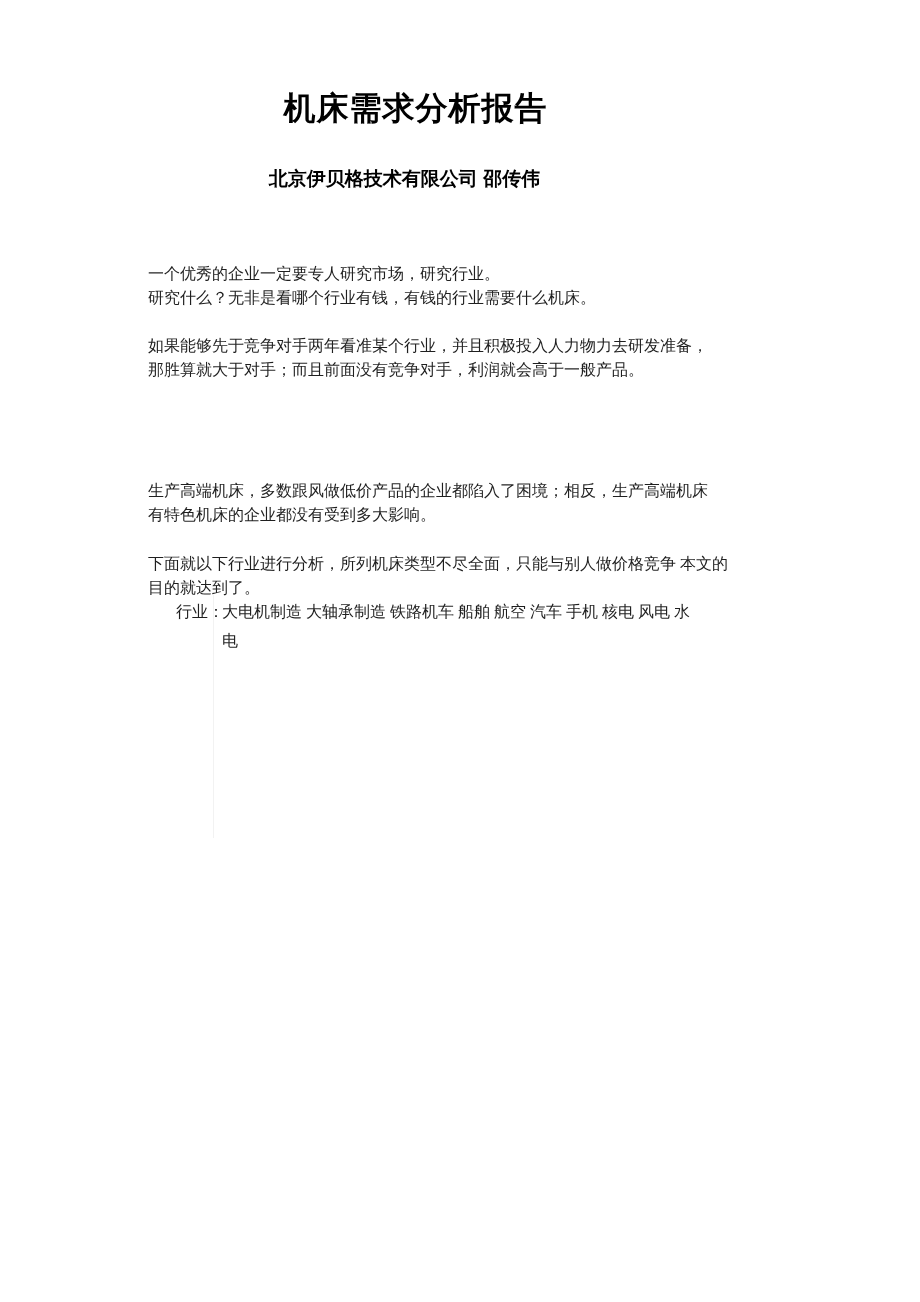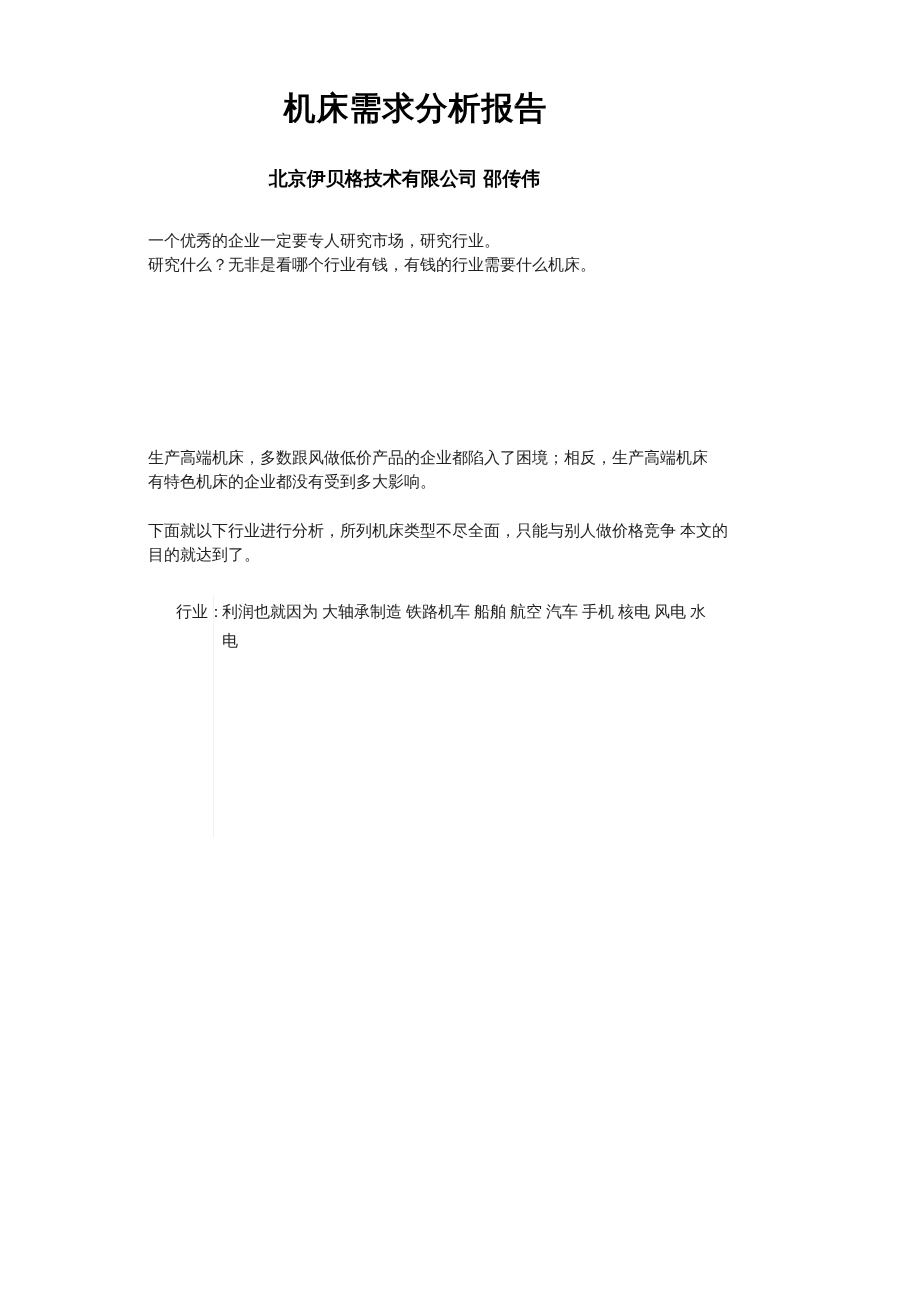--- a/index.html
+++ b/index.html
@@ -44,20 +44,21 @@
     color: #000000;
   }
   .para {
     position: absolute;
     left: 148px;
     width: 660px;
     font-size: 16px;
     line-height: 24px;
     white-space: pre-line;
     color: #1f1f1f;
+    margin-top: 33px;
   }
   .p1 { top: 229px; }
   .p2 { top: 301px; }
   .p3 { top: 374px; }
   .p4 { top: 446px; }
   .p5 { top: 519px; }
   .industry-label {
     position: absolute;
     left: 176px;
     top: 597px;
@@ -103,29 +104,31 @@
 
 <div class="page">
 
   <div class="doc-title">机床需求分析报告</div>
 
   <div class="doc-byline">北京伊贝格技术有限公司 邵传伟</div>
 
   <div class="para p1">一个优秀的企业一定要专人研究市场，研究行业。
 研究什么？无非是看哪个行业有钱，有钱的行业需要什么机床。</div>
 
+  <div class="para p2">如果能够先于竞争对手两年看准某个行业，并且积极投入人力物力去研发准备，
+那胜算就大于对手；而且前面没有竞争对手，利润就会高于一般产品。</div>
 
 
   <div class="para p4">生产高端机床，多数跟风做低价产品的企业都陷入了困境；相反，生产高端机床
 有特色机床的企业都没有受到多大影响。</div>
 
   <div class="para p5">下面就以下行业进行分析，所列机床类型不尽全面，只能与别人做价格竞争 本文的
 目的就达到了。</div>
 
   <div class="cell-border"></div>
 
   <div class="industry-label">行业：</div>
 
-  <div class="industry-value">利润也就因为 大轴承制造 铁路机车 船舶 航空 汽车 手机 核电 风电 水
+  <div class="industry-value">大电机制造 大轴承制造 铁路机车 船舶 航空 汽车 手机 核电 风电 水
 电</div>
 
 
 </div>
 
 </body></html>

